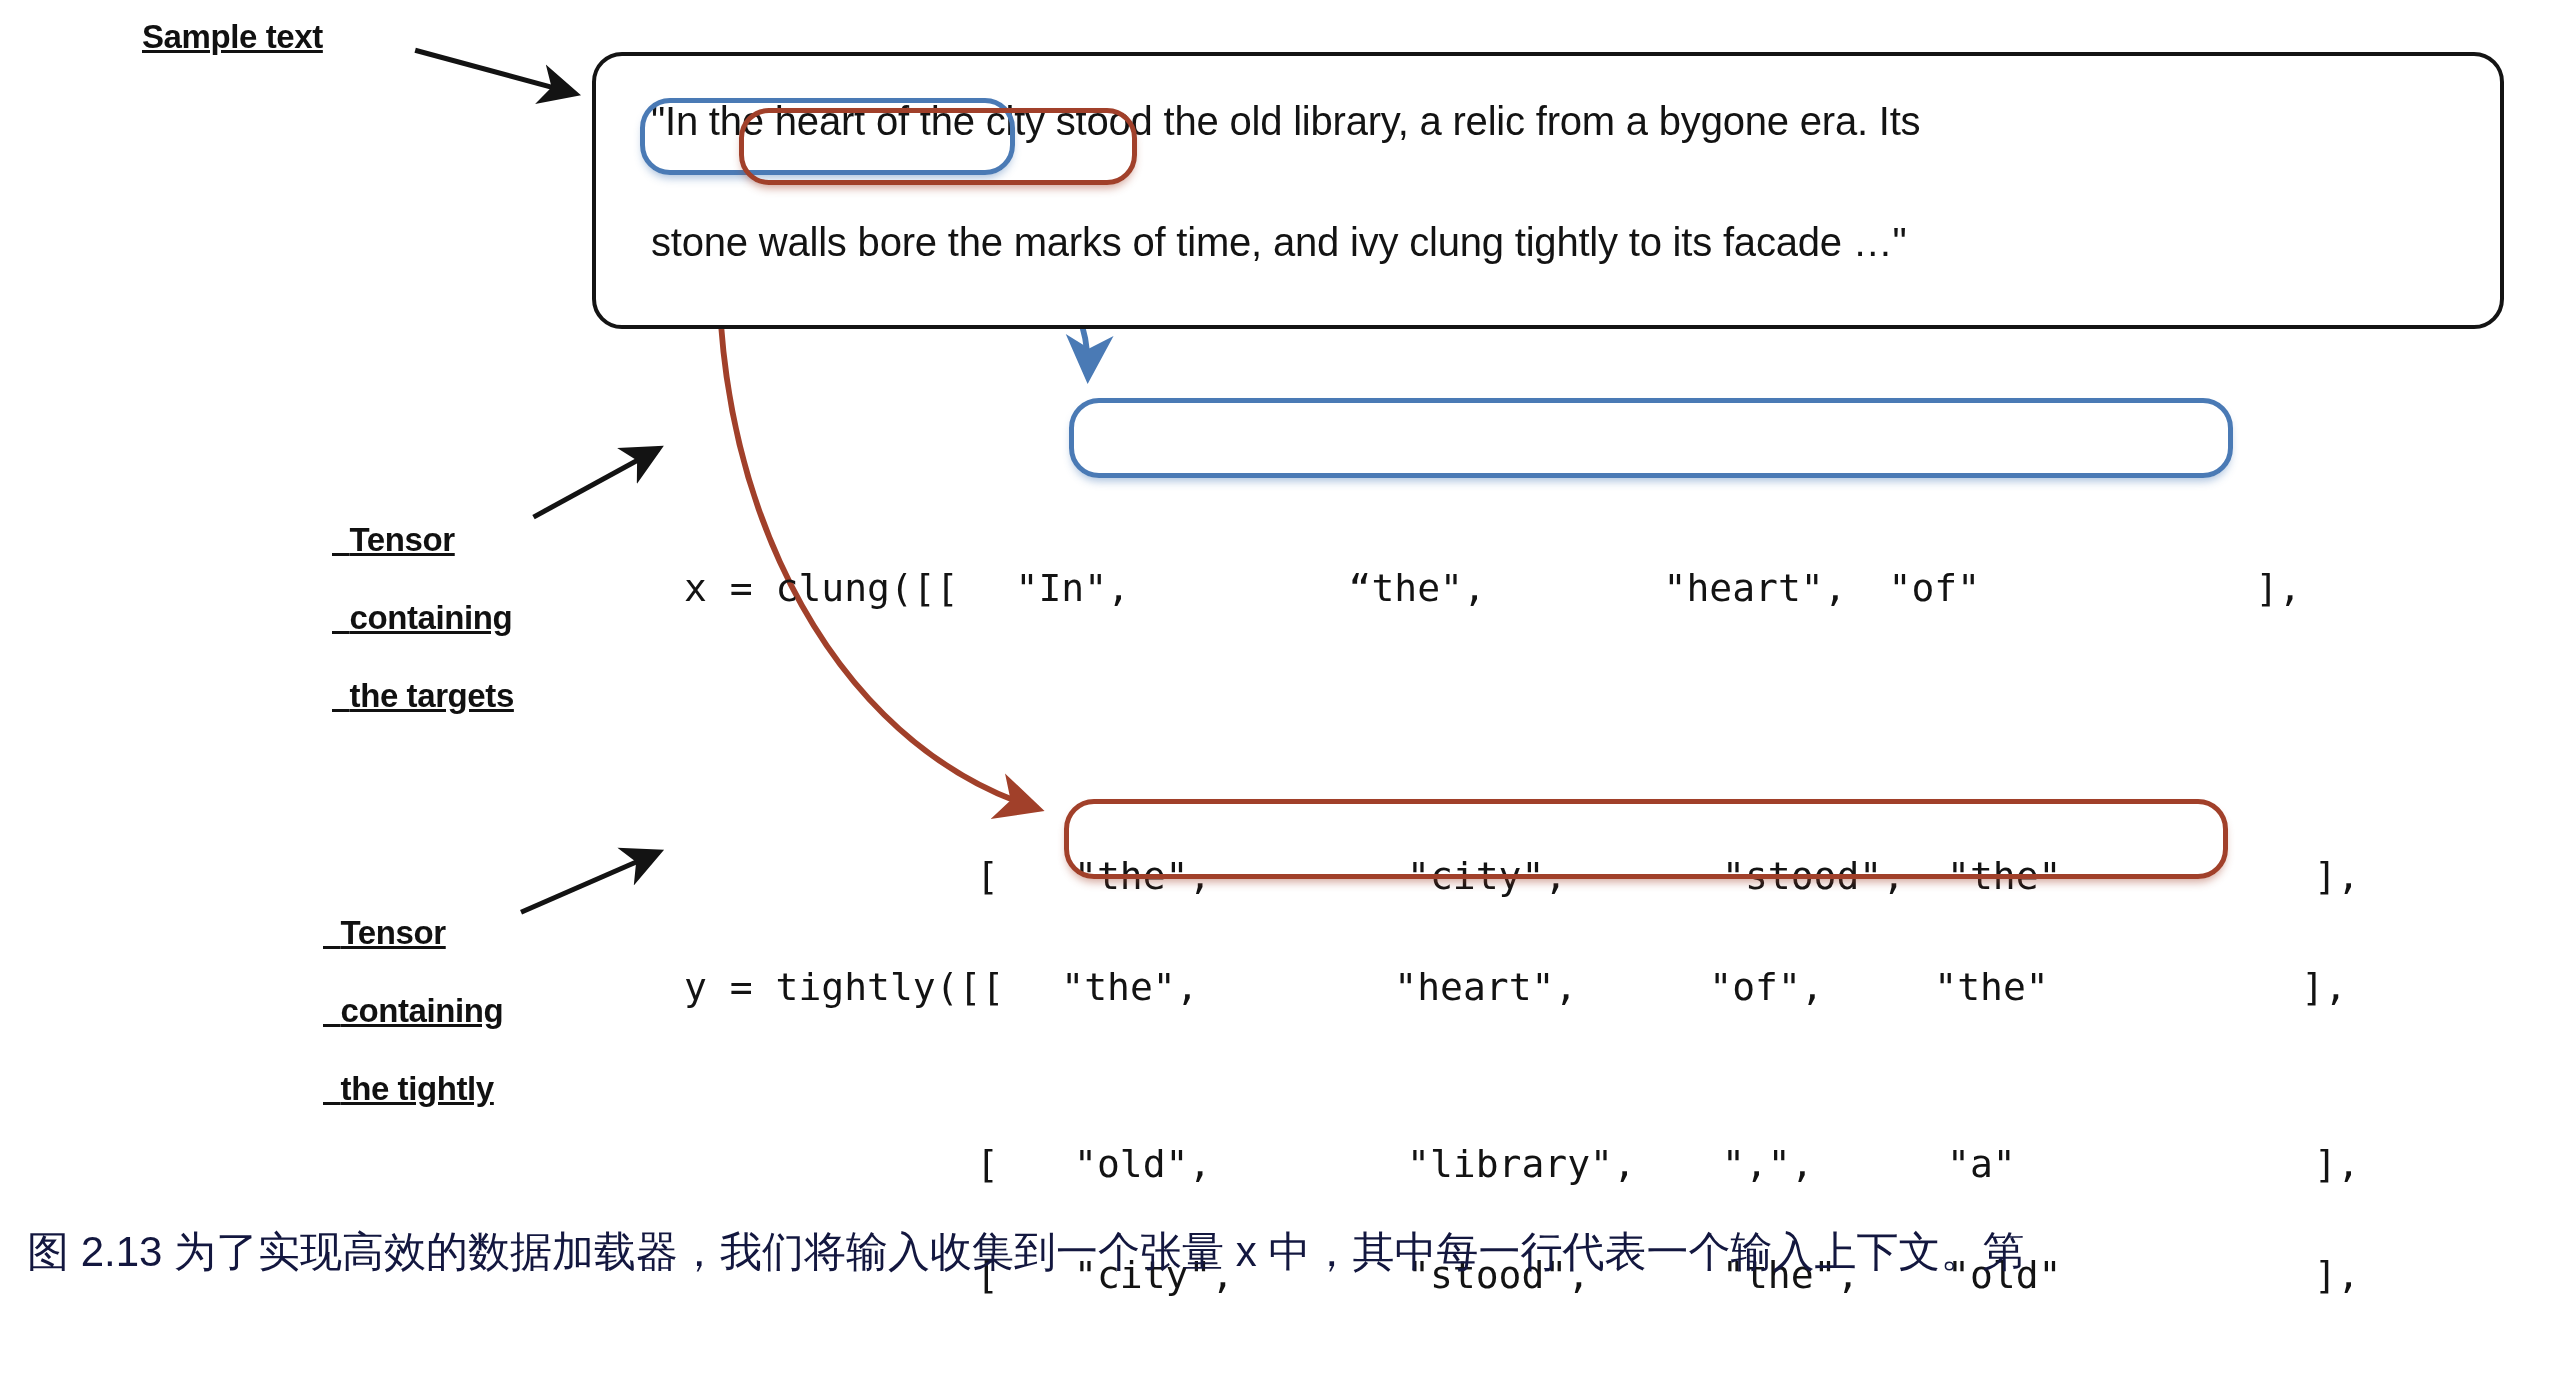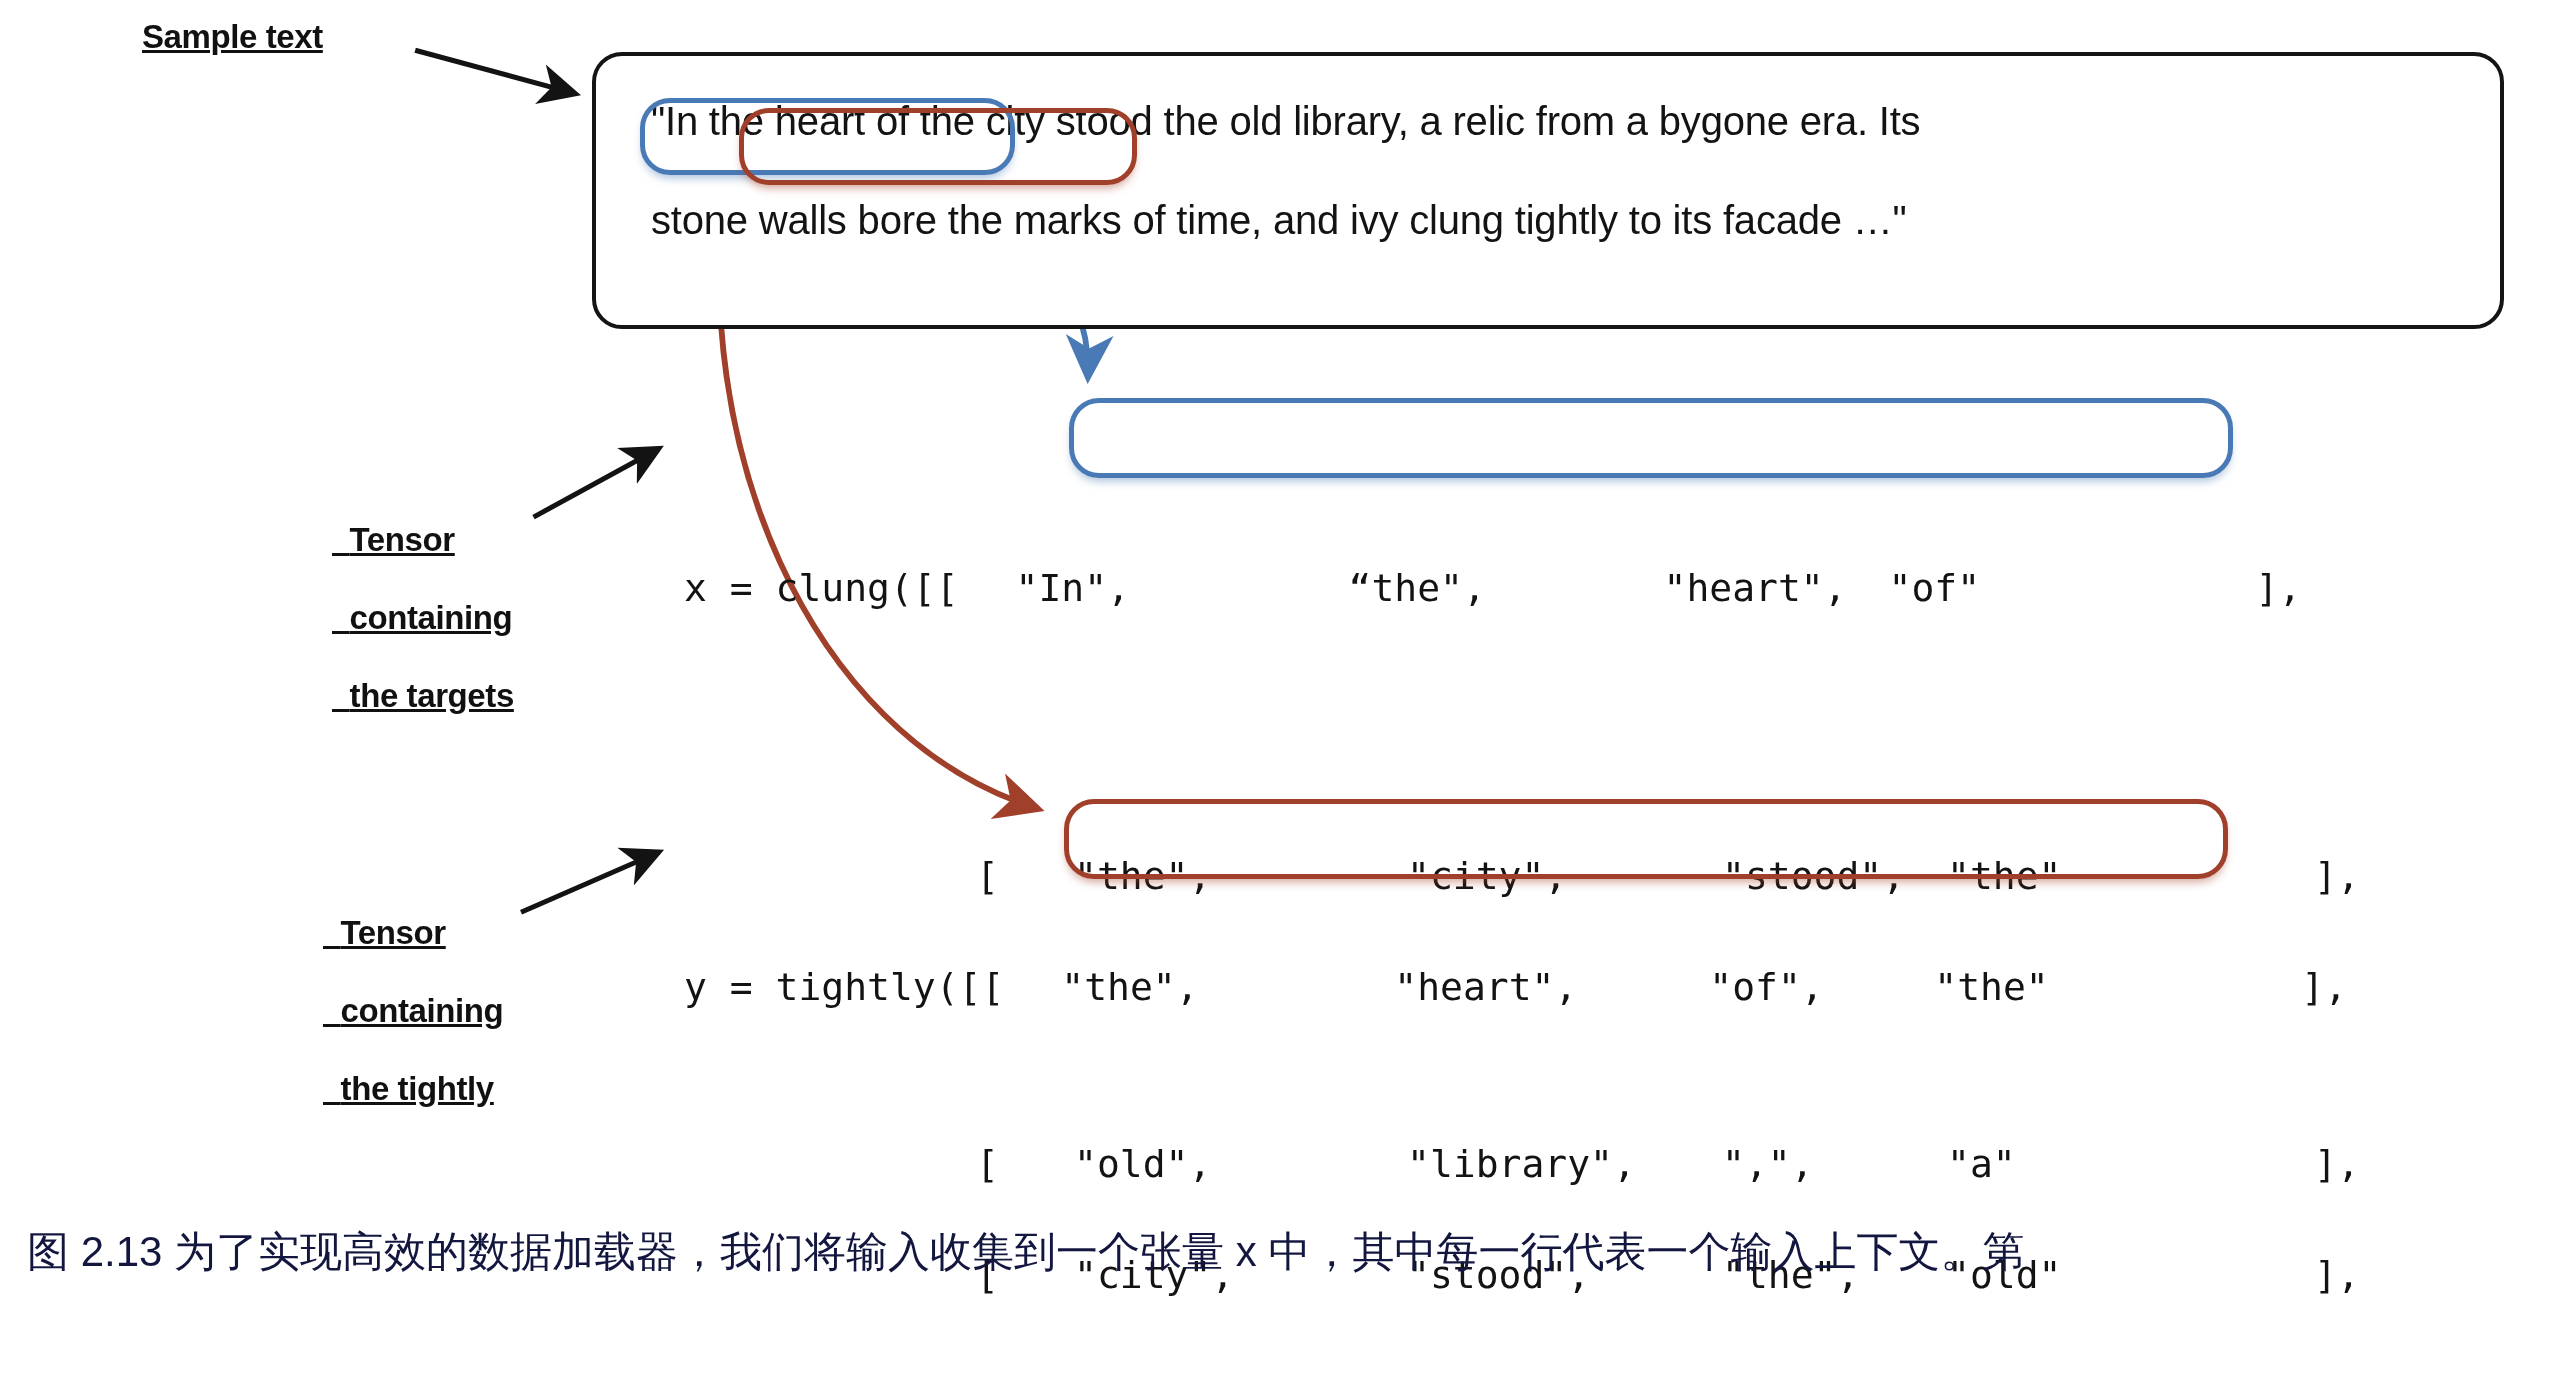--- a/index.html
+++ b/index.html
@@ -43,21 +43,21 @@
   }
   .sample-line {
     position: absolute;
     font-family: "Liberation Sans", sans-serif;
     font-size: 40px;
     color: #131313;
     white-space: pre;
     letter-spacing: -0.2px;
   }
   #sample-line-1 { left: 55px; top: 43px; }
-  #sample-line-2 { left: 55px; top: 142px; }
+  #sample-line-2 { left: 55px; top: 164px; }
 
   
   .code-block {
     position: absolute;
     font-family: "DejaVu Sans Mono", monospace;
     font-size: 38px;
     color: #131313;
     white-space: pre;
     line-height: 72px;
   }

